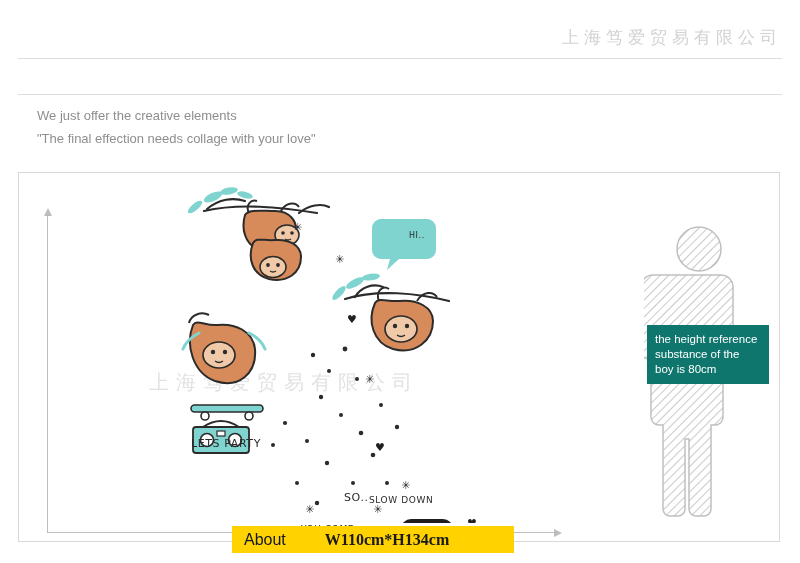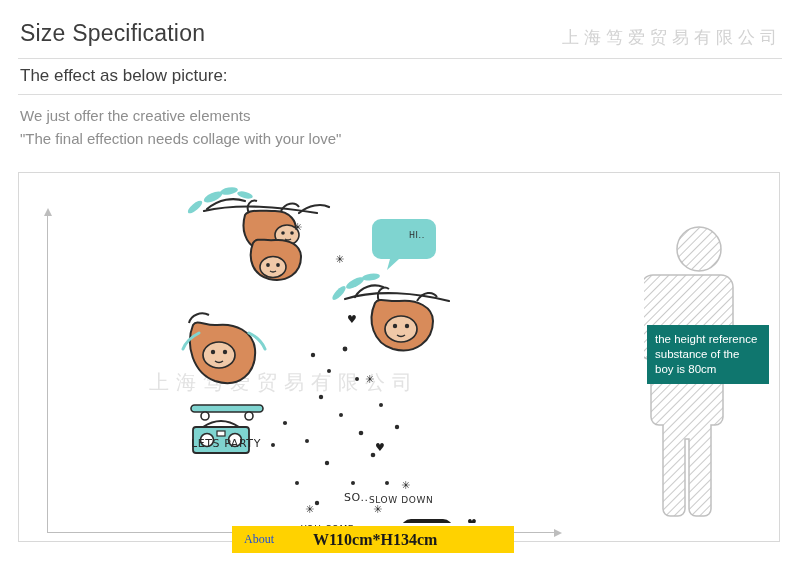--- a/index.html
+++ b/index.html
@@ -59,23 +59,24 @@
     font-size: 17px;
     color: #3f3f3f;
   }
 
   .lines {
     position: absolute;
     left: 20px; top: 104px;
     width: 700px;
   }
   .lines div {
-    font-size: 15px;
+    font-size: 13px;
     color: #8e8e8e;
     line-height: 23px;
+    margin-left: 17px;
   }
 
   
   .frame {
     position: absolute;
     left: 18px; top: 172px;
     width: 762px; height: 370px;
     border: 1px solid #d8d8d8;
     box-sizing: border-box;
     background: #fff;
@@ -160,44 +161,42 @@
   
   .caption {
     position: absolute;
     left: 232px; top: 526px;
     width: 282px; height: 27px;
     background: #ffd200;
     display: flex;
     align-items: center;
   }
   .caption .about {
-    font-size: 12px;
-    color: #1d4ed8;
+    font-size: 16px;
+    color: #0f172a;
     margin-left: 12px;
-    font-family: Liberation Serif, serif;
+    font-family: Liberation Sans, sans-serif;
   }
   .caption .dims {
     font-size: 16px;
     color: #1a1a1a;
     margin-left: 39px;
     font-weight: bold;
     font-family: "Liberation Serif", serif;
   }
 </style>
 </head>
 <body>
 
 <div class="page">
 
   <div class="header-row">
-    <div class="title-main">Size Specification</div>
     <div class="brand-cn">上海笃爱贸易有限公司</div>
   </div>
   <div class="rule rule-top"></div>
-  <div class="subtitle">The effect as below picture:</div>
   <div class="rule rule-mid"></div>
 
   <div class="lines">
     <div>We just offer the creative elements</div>
     <div>"The final effection needs collage with your love"</div>
   </div>
 
   <div class="frame">
 
     <div class="axis-v"></div>

